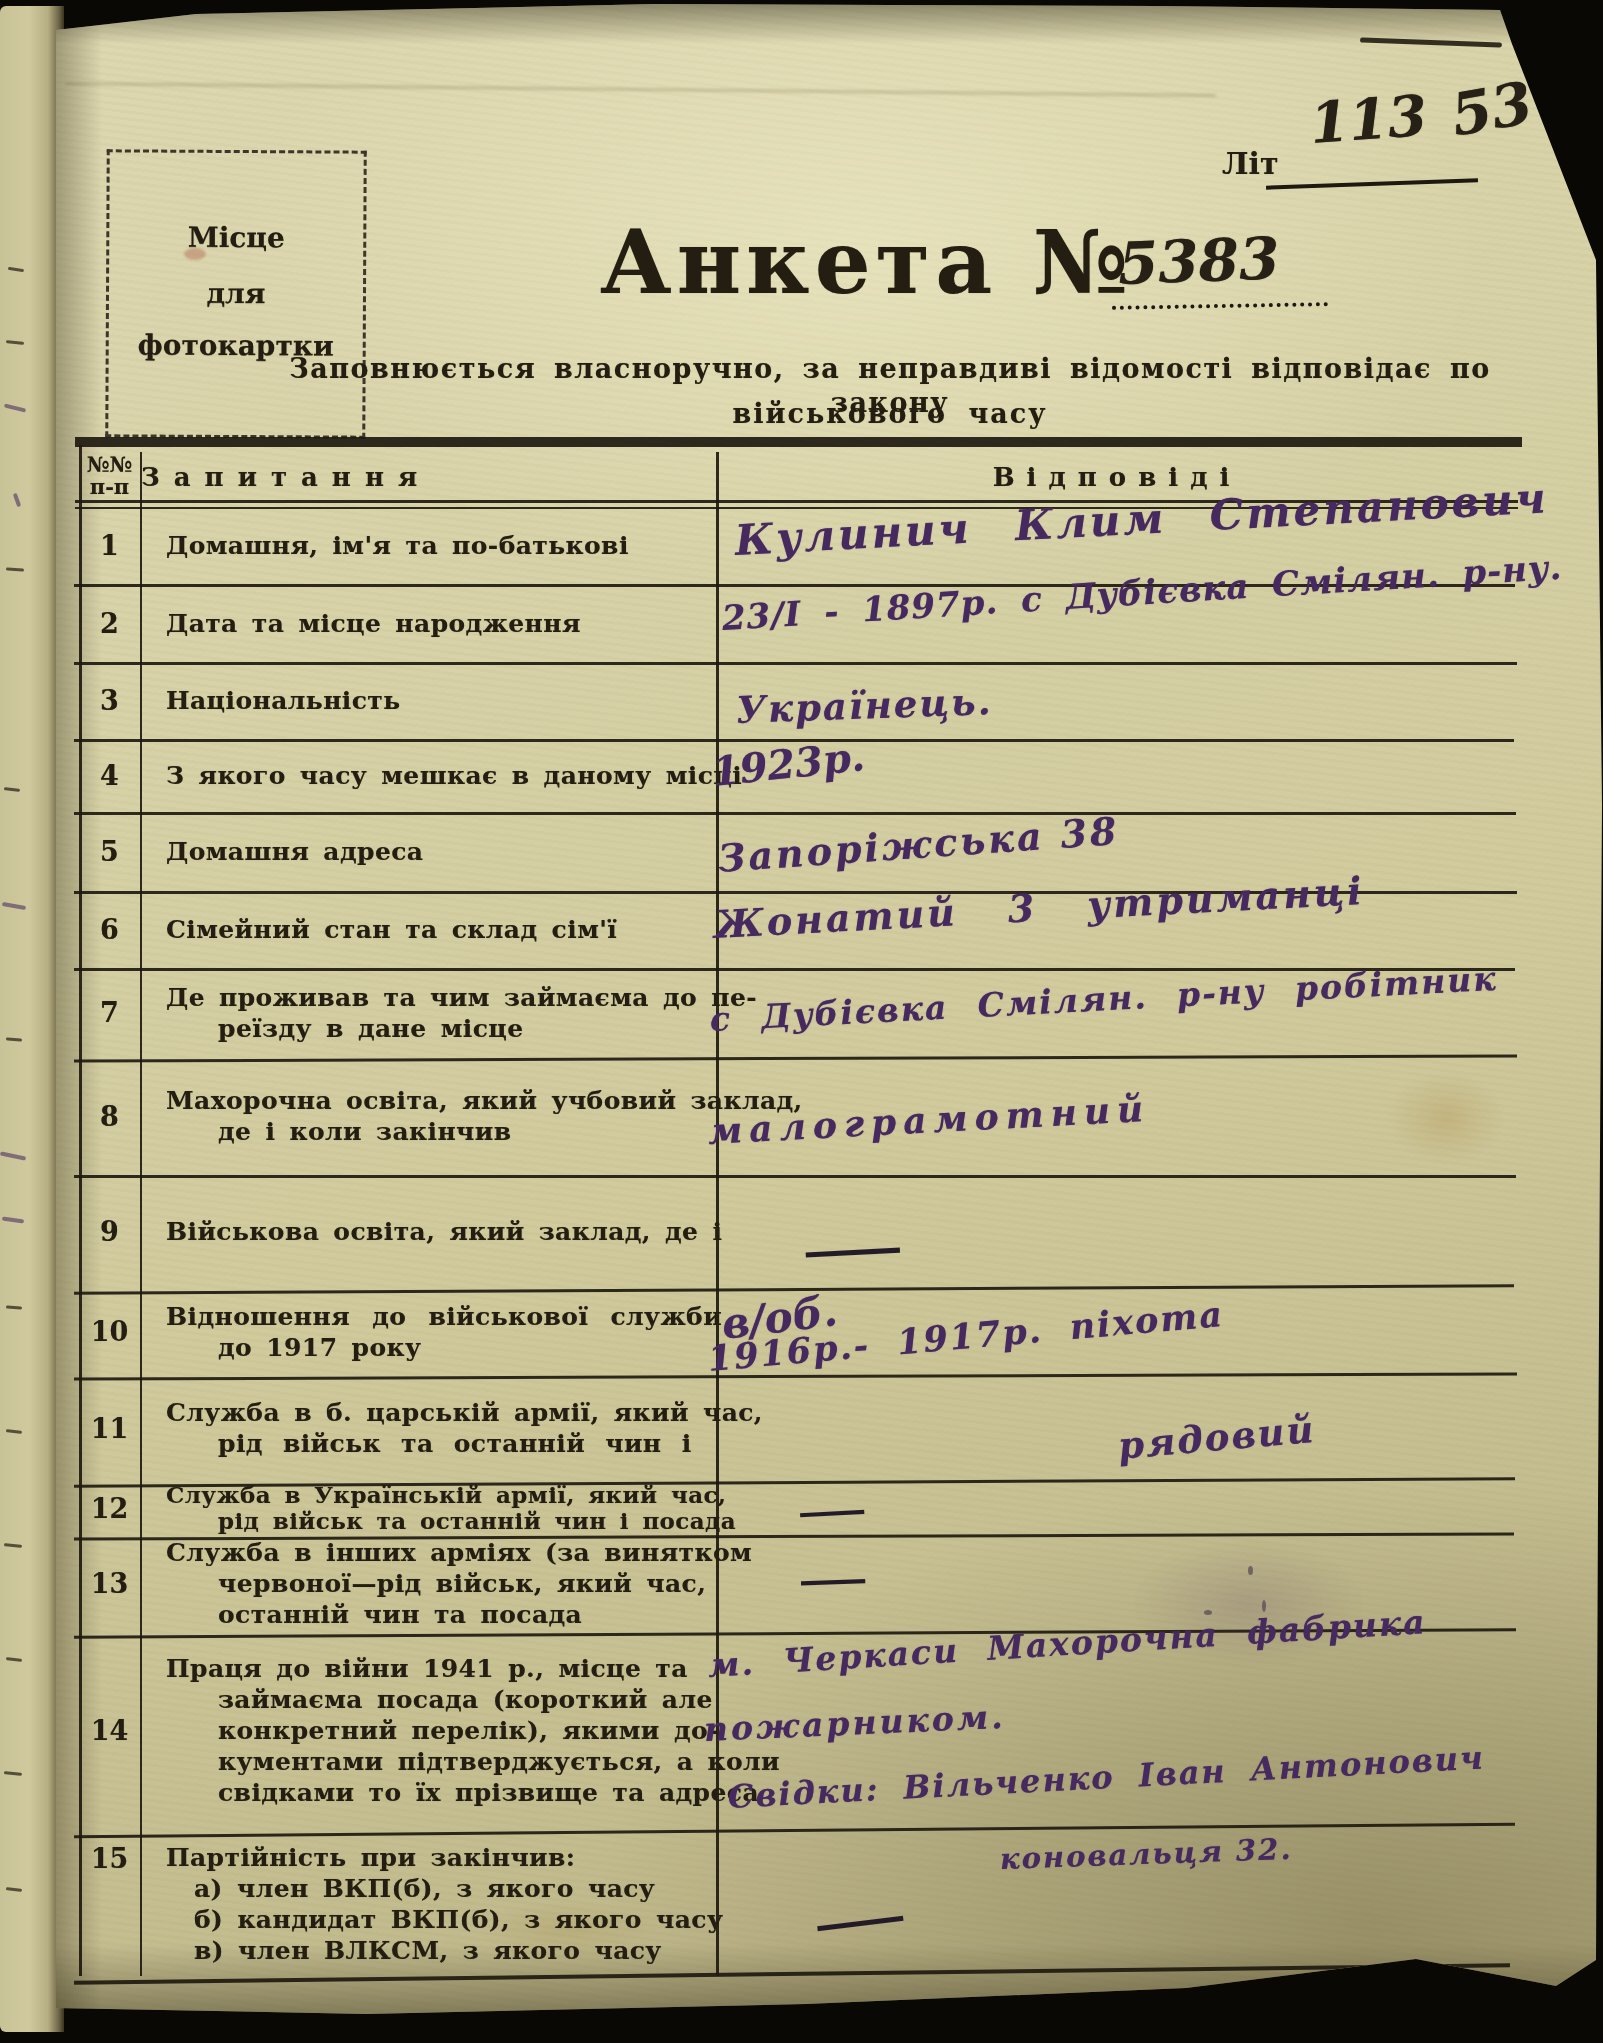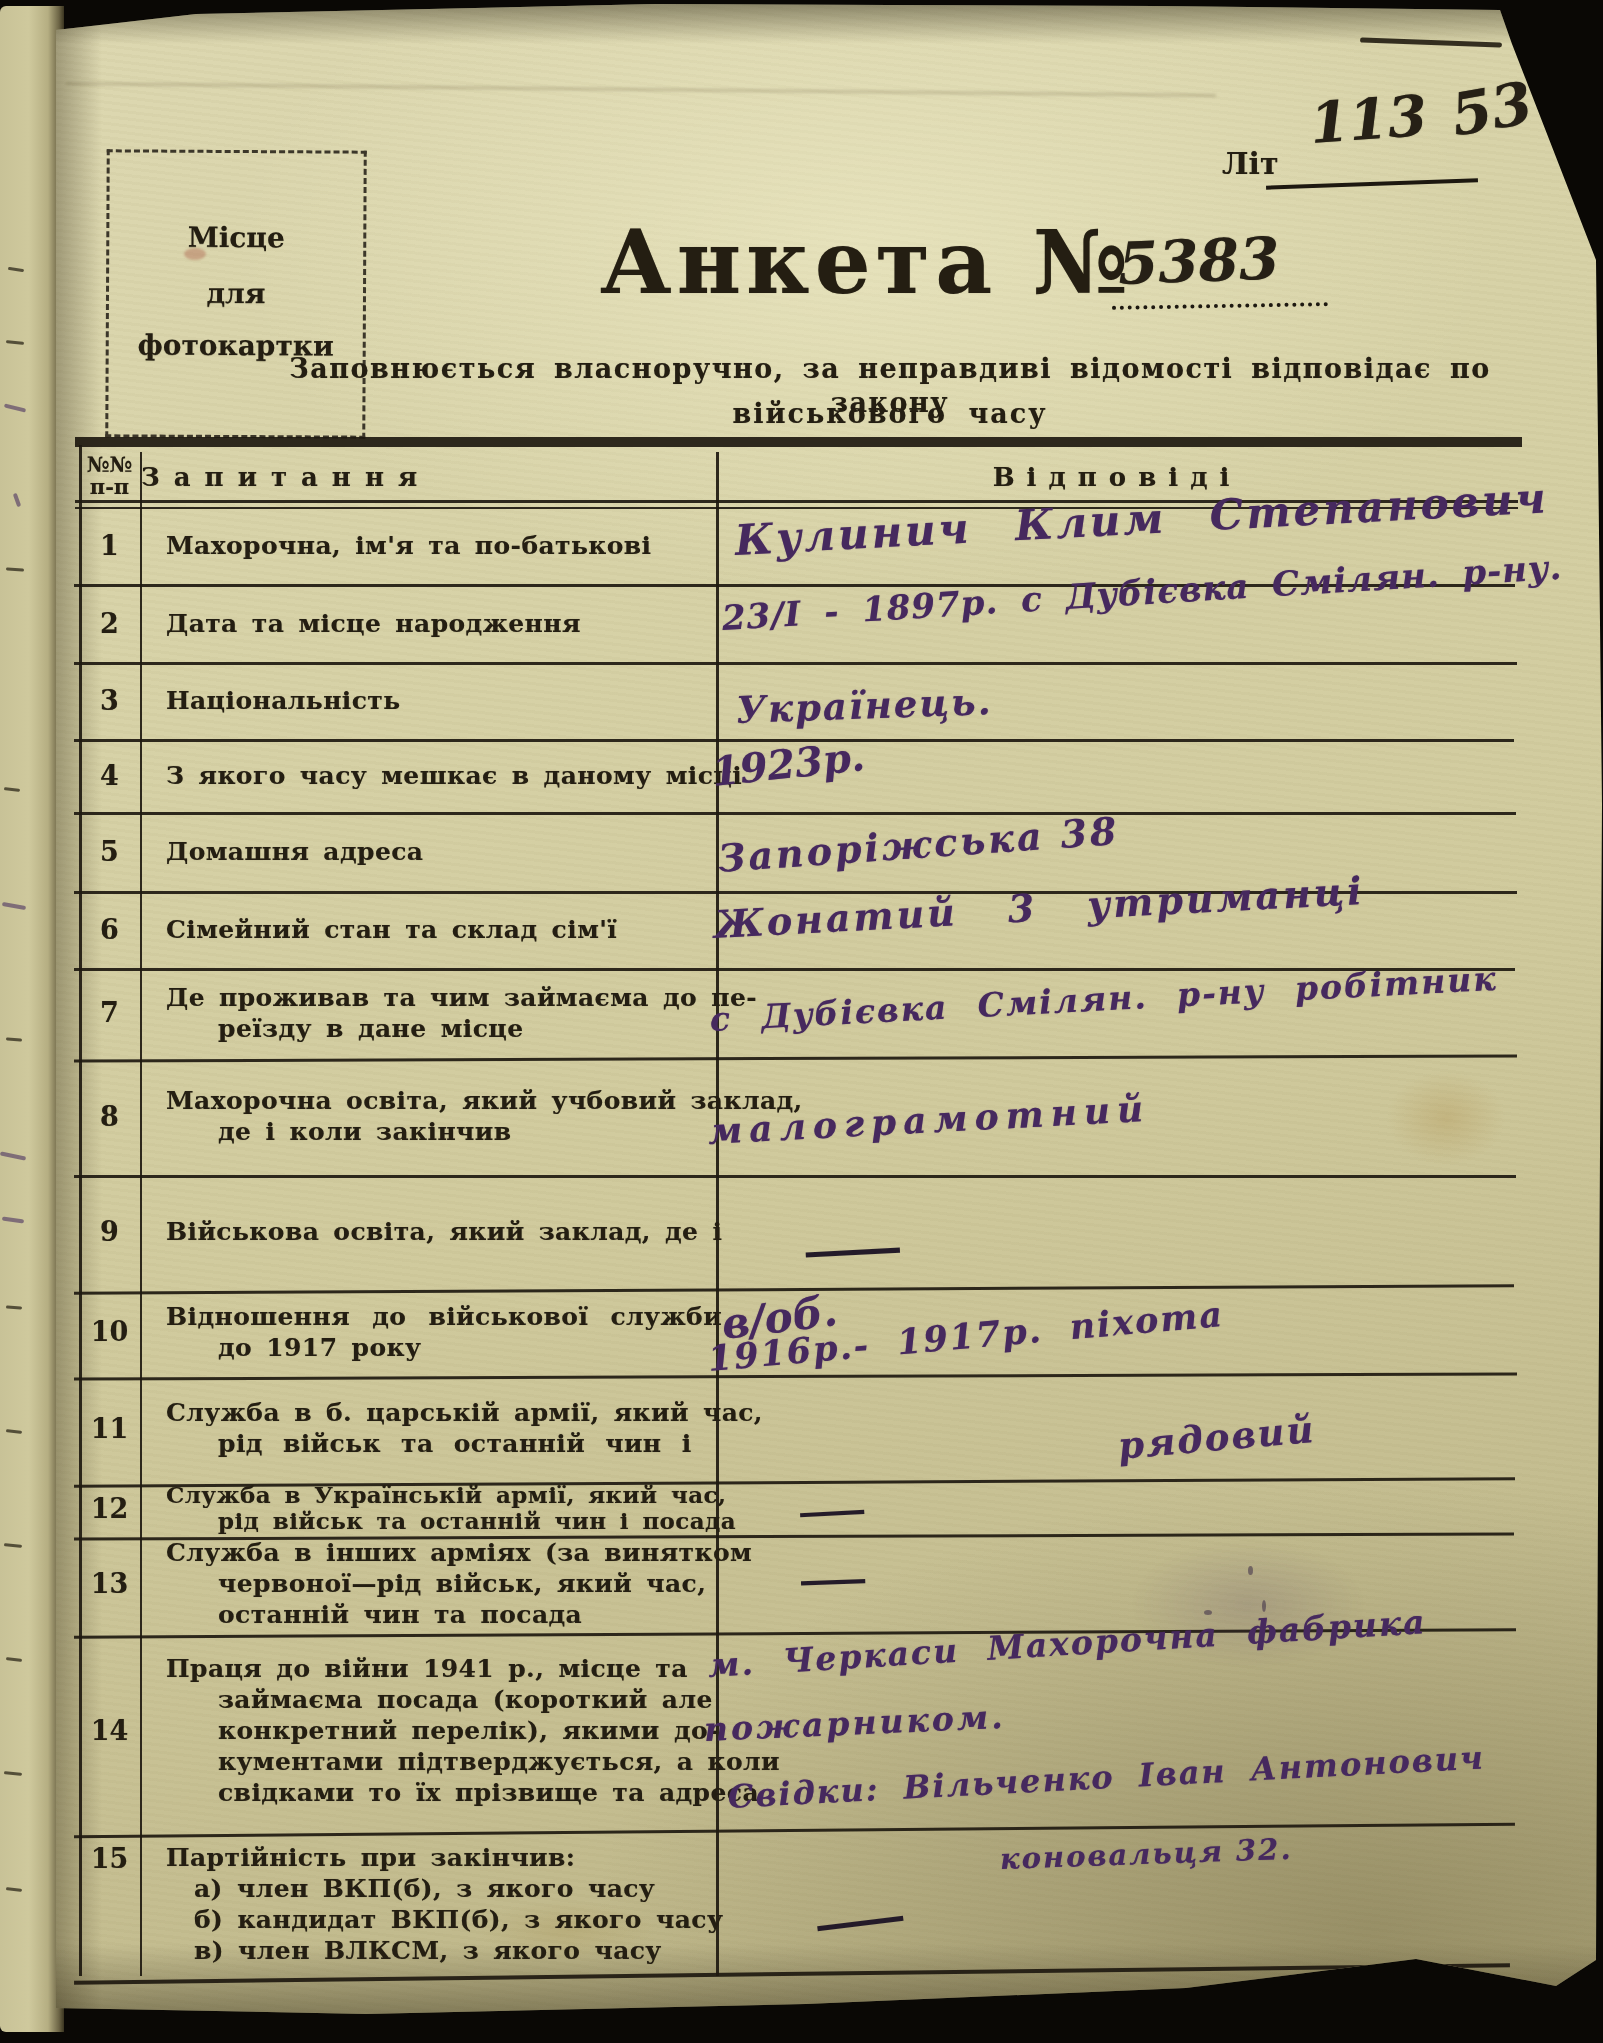--- a/index.html
+++ b/index.html
@@ -167,21 +167,21 @@
         <div>№№</div>
         <div>п-п</div>
       </div>
       <div class="hq">Запитання</div>
       <div class="ha">Відповіді</div>
     </div>
 
     <div class="row" style="top:503px;height:77px">
       <div class="num print">1</div>
       <div class="qbox">
-          <div class="q-line">Махорочна, ім'я та по-батькові</div>
+          <div class="q-line">Домашня, ім'я та по-батькові</div>
         </div>
     </div>
     <div class="row" style="top:580px;height:78px">
       <div class="num print">2</div>
       <div class="qbox">
           <div class="q-line">Дата та місце народження</div>
         </div>
     </div>
     <div class="row" style="top:658px;height:77px">
       <div class="num print">3</div>

